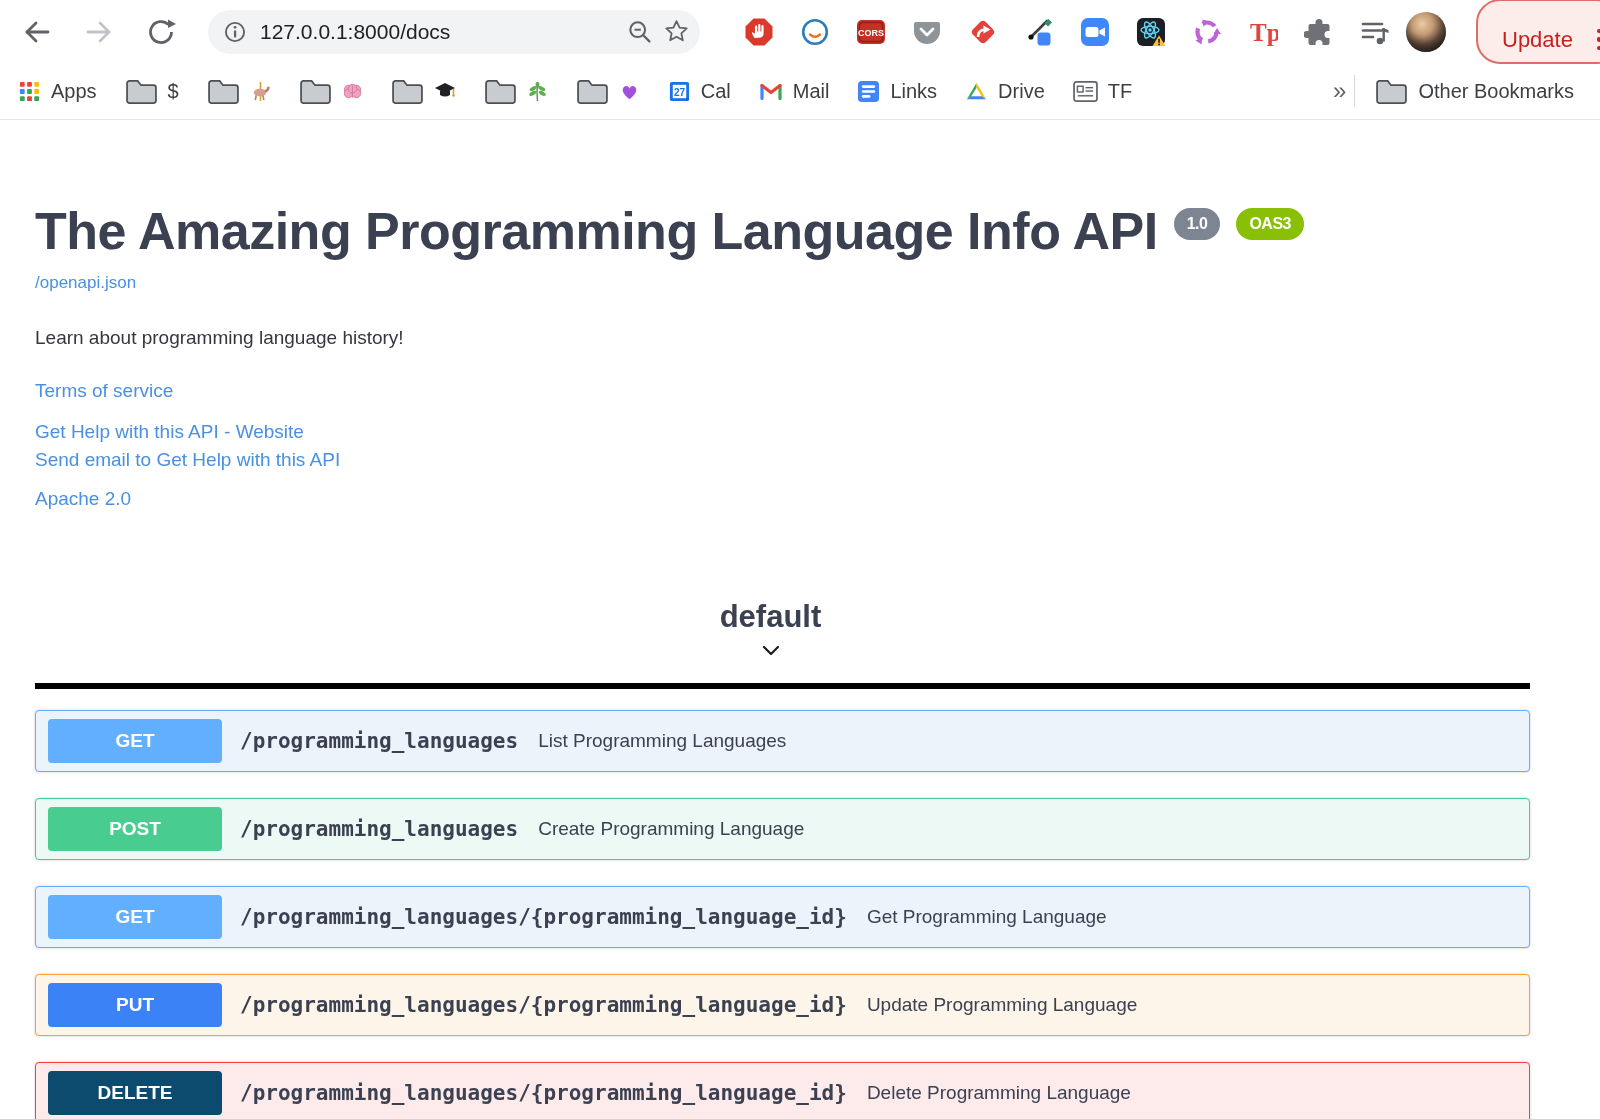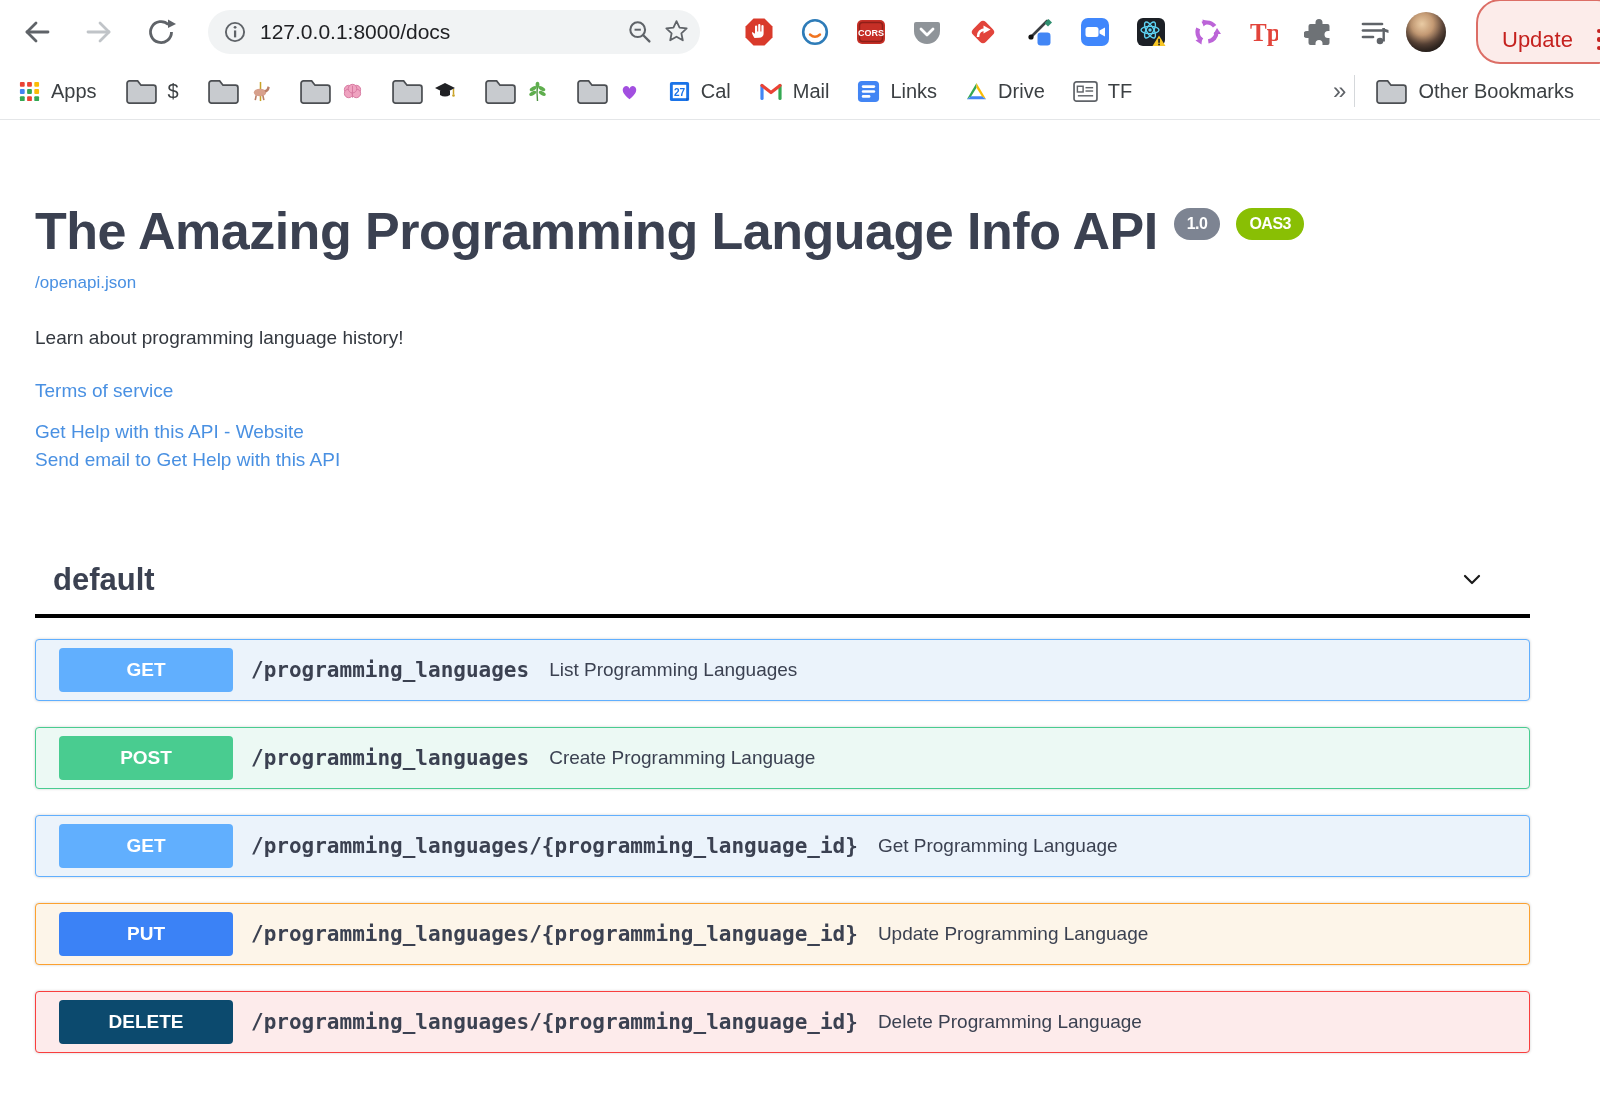--- a/index.html
+++ b/index.html
@@ -42,26 +42,26 @@
   .badge.version { background:#7d8492; }
   .badge.oas { background:#89bf04; }
   .spec-link { display:inline-block; margin-top:13px; font-size:17px; color:#4990e2; text-decoration:none; }
   .description { margin-top:34px; font-size:19px; color:#33383f; }
   .api-link { color:#4990e2; font-size:19px; text-decoration:none; display:inline-block; }
   .terms { margin-top:31px; }
   .contact { margin-top:16px; line-height:1.45; }
   .license { margin-top:15px; }
 
   .tag-header { margin:89px 70px 0 35px; display:flex; align-items:center; justify-content:space-between;
-    padding:0 42px 16px 18px; border-bottom:4px solid #000000; cursor:pointer; }
+    padding:0 42px 16px 18px; border-bottom:6px solid #000000; cursor:pointer;flex-direction:column; }
   .tag-title { font-size:31px; font-weight:700; color:#3b4151; }
 
   .opblocks { margin-top:21px; }
   .opblock { display:flex; align-items:center; height:60px; margin:0 70px 26px 35px;
-    border-radius:4px; border:1px solid; box-shadow:0 0 3px rgba(0,0,0,.19); padding:0 23px; cursor:pointer; }
+    border-radius:4px; border:1px solid; box-shadow:0 0 3px rgba(0,0,0,.19); padding:0 12px; cursor:pointer; }
   .method { width:174px; min-width:174px; height:44px; border-radius:4px; display:flex; align-items:center;
     justify-content:center; color:#fff; font-weight:700; font-size:19px; }
   .path { margin-left:18px; font-family:"DejaVu Sans Mono","Liberation Mono",monospace; font-weight:700;
     font-size:21px; color:#3b4151; white-space:nowrap; }
   .summary { margin-left:20px; font-size:19px; color:#3b4151; white-space:nowrap; }
   .op-get    { background:#ebf3fb; border-color:#61affe; }  .m-get    { background:#61affe; }
   .op-post   { background:#ecf9f4; border-color:#49cc90; }  .m-post   { background:#49cc90; }
   .op-put    { background:#fdf5e9; border-color:#fca130; }  .m-put    { background:#3b82f6; }
   .op-delete { background:#fdebeb; border-color:#f93e3e; }  .m-delete { background:#0c4a6e; }
 </style>
@@ -387,20 +387,21 @@
     <span class="badge version">1.0</span>
     <span class="badge oas">OAS3</span>
   </h1>
   <a class="spec-link" href="#">/openapi.json</a>
   <div class="description">Learn about programming language history!</div>
   <div class="terms"><a class="api-link" href="#">Terms of service</a></div>
   <div class="contact">
     <a class="api-link" href="#">Get Help with this API - Website</a><br>
     <a class="api-link" href="#">Send email to Get Help with this API</a>
   </div>
+  <div class="license"><a class="api-link" href="#">Apache 2.0</a></div>
 </div>
 
 <div class="tag-header">
   <span class="tag-title">default</span>
   <svg width="32" height="32" viewBox="0 0 32 32">
     <polyline points="9,12 16,19 23,12" fill="none" stroke="#1b1b1b" stroke-width="2.2" stroke-linecap="round" stroke-linejoin="round"></polyline>
   </svg>
 </div>
 
 <div class="opblocks">

